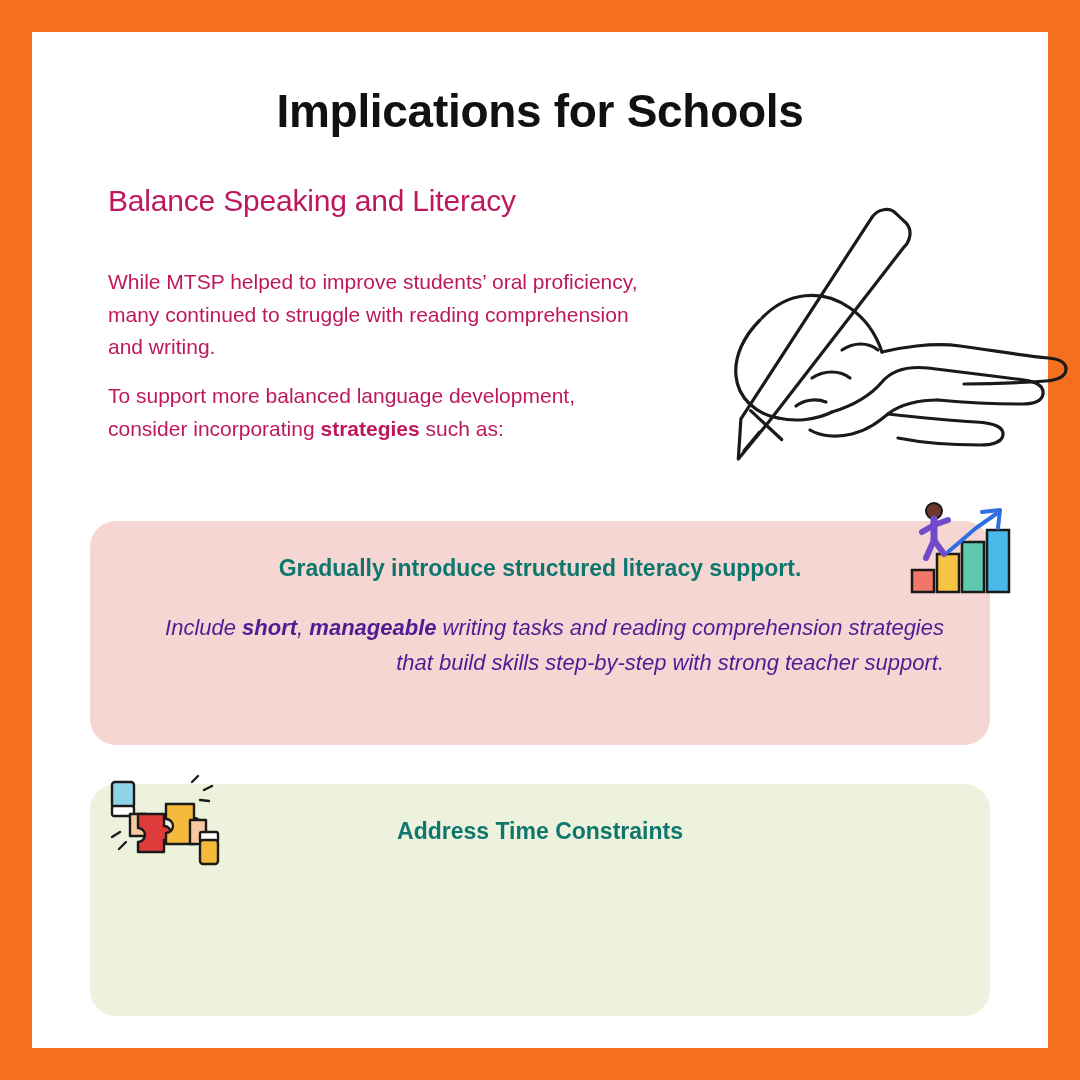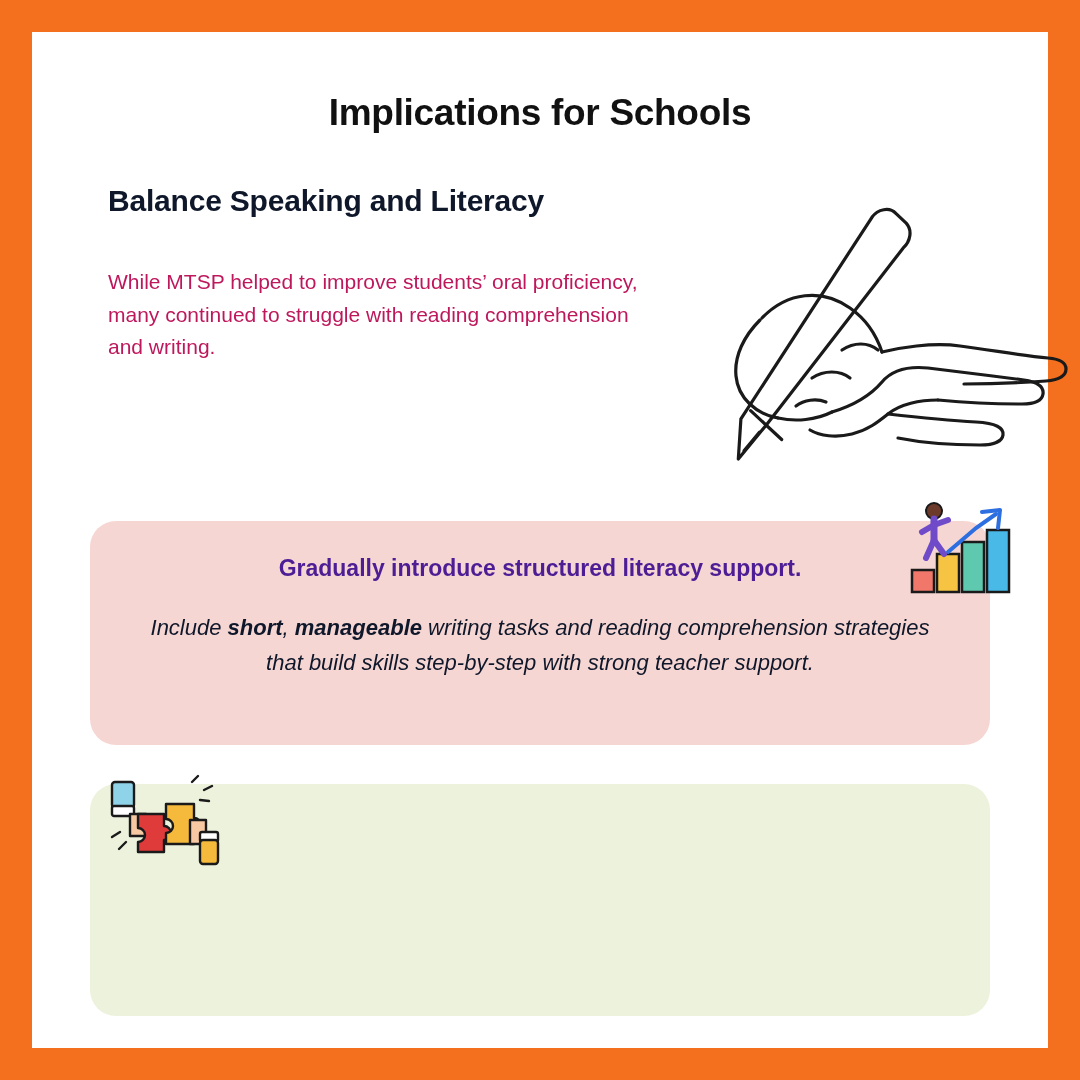--- a/index.html
+++ b/index.html
@@ -17,36 +17,36 @@
     position: absolute;
     left: 32px;
     top: 32px;
     width: 1016px;
     height: 1016px;
     background: #FFFFFF;
     box-sizing: border-box;
   }
   .page-title {
     position: absolute;
-    top: 60px;
+    top: 52px;
     left: 0;
     width: 100%;
     text-align: center;
-    font-size: 37px;
+    font-size: 46px;
     font-weight: bold;
     color: #111111;
     letter-spacing: -0.3px;
   }
   .section-heading {
     position: absolute;
     top: 152px;
     left: 76px;
     font-size: 30px;
-    font-weight: bold;
-    color: #0f172a;
+    font-weight: normal;
+    color: #be185d;
     letter-spacing: -0.2px;
   }
   .body-para {
     position: absolute;
     left: 76px;
     width: 530px;
     font-size: 21px;
     line-height: 1.55;
     color: #be185d;
   }
@@ -81,28 +81,29 @@
   .card-green {
     left: 58px;
     top: 752px;
     width: 900px;
     height: 232px;
     background: #EDF2DC;
   }
   .card-title {
     font-size: 23px;
     font-weight: bold;
-    color: #4c1d95;
+    color: #0f766e;
     margin-bottom: 28px;
   }
   .card-body {
     font-size: 22px;
     font-style: italic;
     line-height: 1.6;
-    color: #0f172a;
+    color: #4c1d95;
+    text-align: right;
   }
   .card-body b { font-weight: bold; }
 
   
   .growth-icon {
     position: absolute;
     left: 872px;
     top: 460px;
     width: 118px;
     height: 118px;
@@ -120,20 +121,21 @@
 <body>
 
 <div class="slide">
 
   <div class="page-title">Implications for Schools</div>
 
   <div class="section-heading">Balance Speaking and Literacy</div>
 
   <div class="body-para p1">While MTSP helped to improve students’ oral proficiency, many continued to struggle with reading comprehension and writing.</div>
 
+  <div class="body-para p2"><span>To support more balanced language development, consider incorporating </span><b>strategies</b><span> such as:</span></div>
 
   <div class="hand-illustration">
     <svg width="390" height="290" viewBox="0 0 390 290" fill="none" xmlns="http://www.w3.org/2000/svg">
       <g stroke="#1a1a1a" stroke-width="3.2" stroke-linecap="round" stroke-linejoin="round" fill="none">
 
         <path d="M172 25 C178 17 190 15 196 22 L206 32 C212 39 210 50 202 57 L60 228 L30 262 L34 222 Z" transform="translate(12,-6) rotate(-2 120 140)"></path>
 
         <path d="M52 236 L36 254" transform="translate(12,-6) rotate(-2 120 140)"></path>
         <path d="M44 214 L74 244" transform="translate(12,-6) rotate(-2 120 140)"></path>
 
@@ -179,20 +181,21 @@
       <circle cx="30" cy="19" r="8" fill="#6B3A2A" stroke="#1a1a1a" stroke-width="2"></circle>
       <path d="M30 27 L30 48" stroke="#6F4BC9" stroke-width="7" stroke-linecap="round"></path>
       <path d="M30 48 L22 66" stroke="#6F4BC9" stroke-width="6" stroke-linecap="round"></path>
       <path d="M30 48 L40 62" stroke="#6F4BC9" stroke-width="6" stroke-linecap="round"></path>
       <path d="M30 33 L44 28" stroke="#6F4BC9" stroke-width="6" stroke-linecap="round"></path>
       <path d="M30 33 L18 40" stroke="#6F4BC9" stroke-width="6" stroke-linecap="round"></path>
     </svg>
   </div>
 
   <div class="card card-green">
+    <div class="card-title">Address Time Constraints</div>
   </div>
 
   <div class="puzzle-icon">
     <svg width="112" height="98" viewBox="0 0 112 98" xmlns="http://www.w3.org/2000/svg">
       <g stroke="#1a1a1a" stroke-width="2.4" stroke-linejoin="round" stroke-linecap="round">
 
         <rect x="4" y="8" width="22" height="26" rx="3" fill="#8FD3E8"></rect>
         <rect x="4" y="32" width="22" height="10" rx="2" fill="#FFFFFF"></rect>
 
         <path d="M22 40 h16 v22 h-16 z" fill="#F7C9A3"></path>

